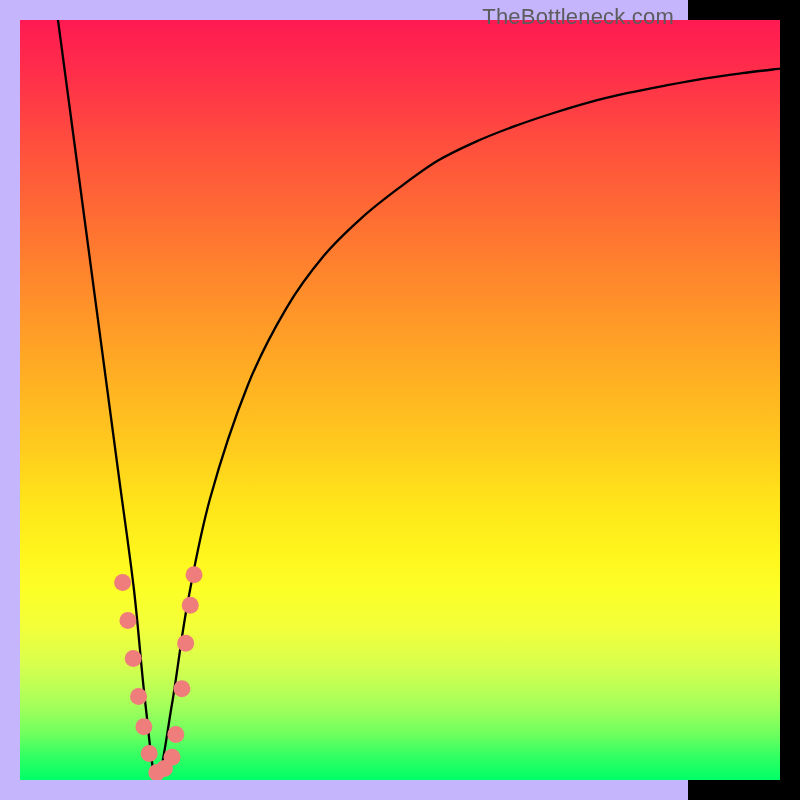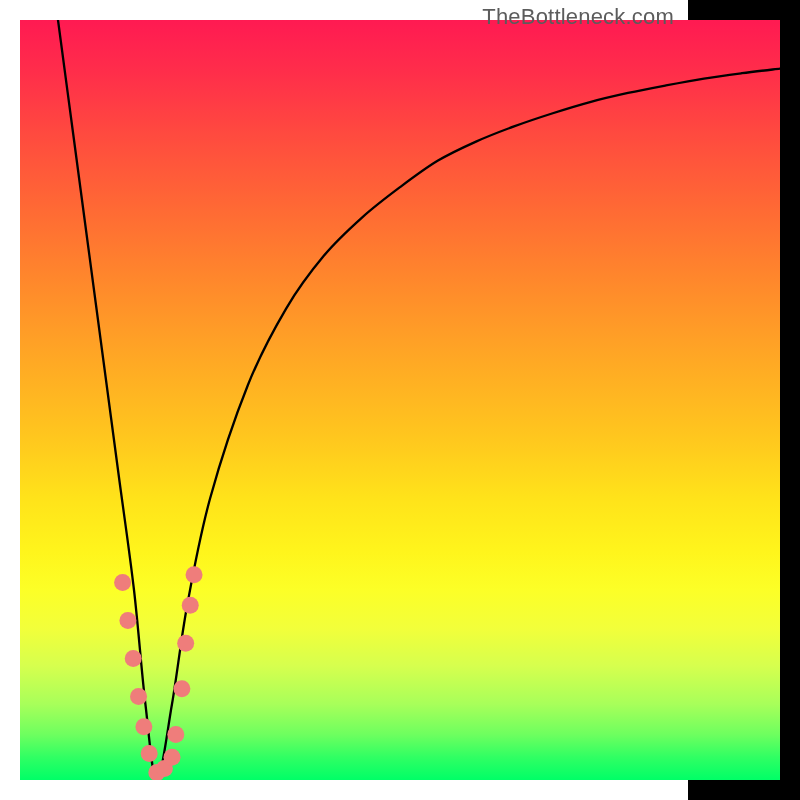--- a/index.html
+++ b/index.html
@@ -8,21 +8,21 @@
     width: 800px;
     height: 800px;
     overflow: hidden;
     background: #000;
     font-family: Arial, Helvetica, sans-serif;
   }
   .frame {
     position: relative;
     width: 688px;
     height: 800px;
-    background: #ffffff;
+    background: #c4b5fd;
   }
   .watermark {
     position: absolute;
     top: 4px;
     right: 14px;
     color: #5c5c5c;
     font-size: 22px;
     letter-spacing: 0.2px;
     z-index: 5;
     user-select: none;

